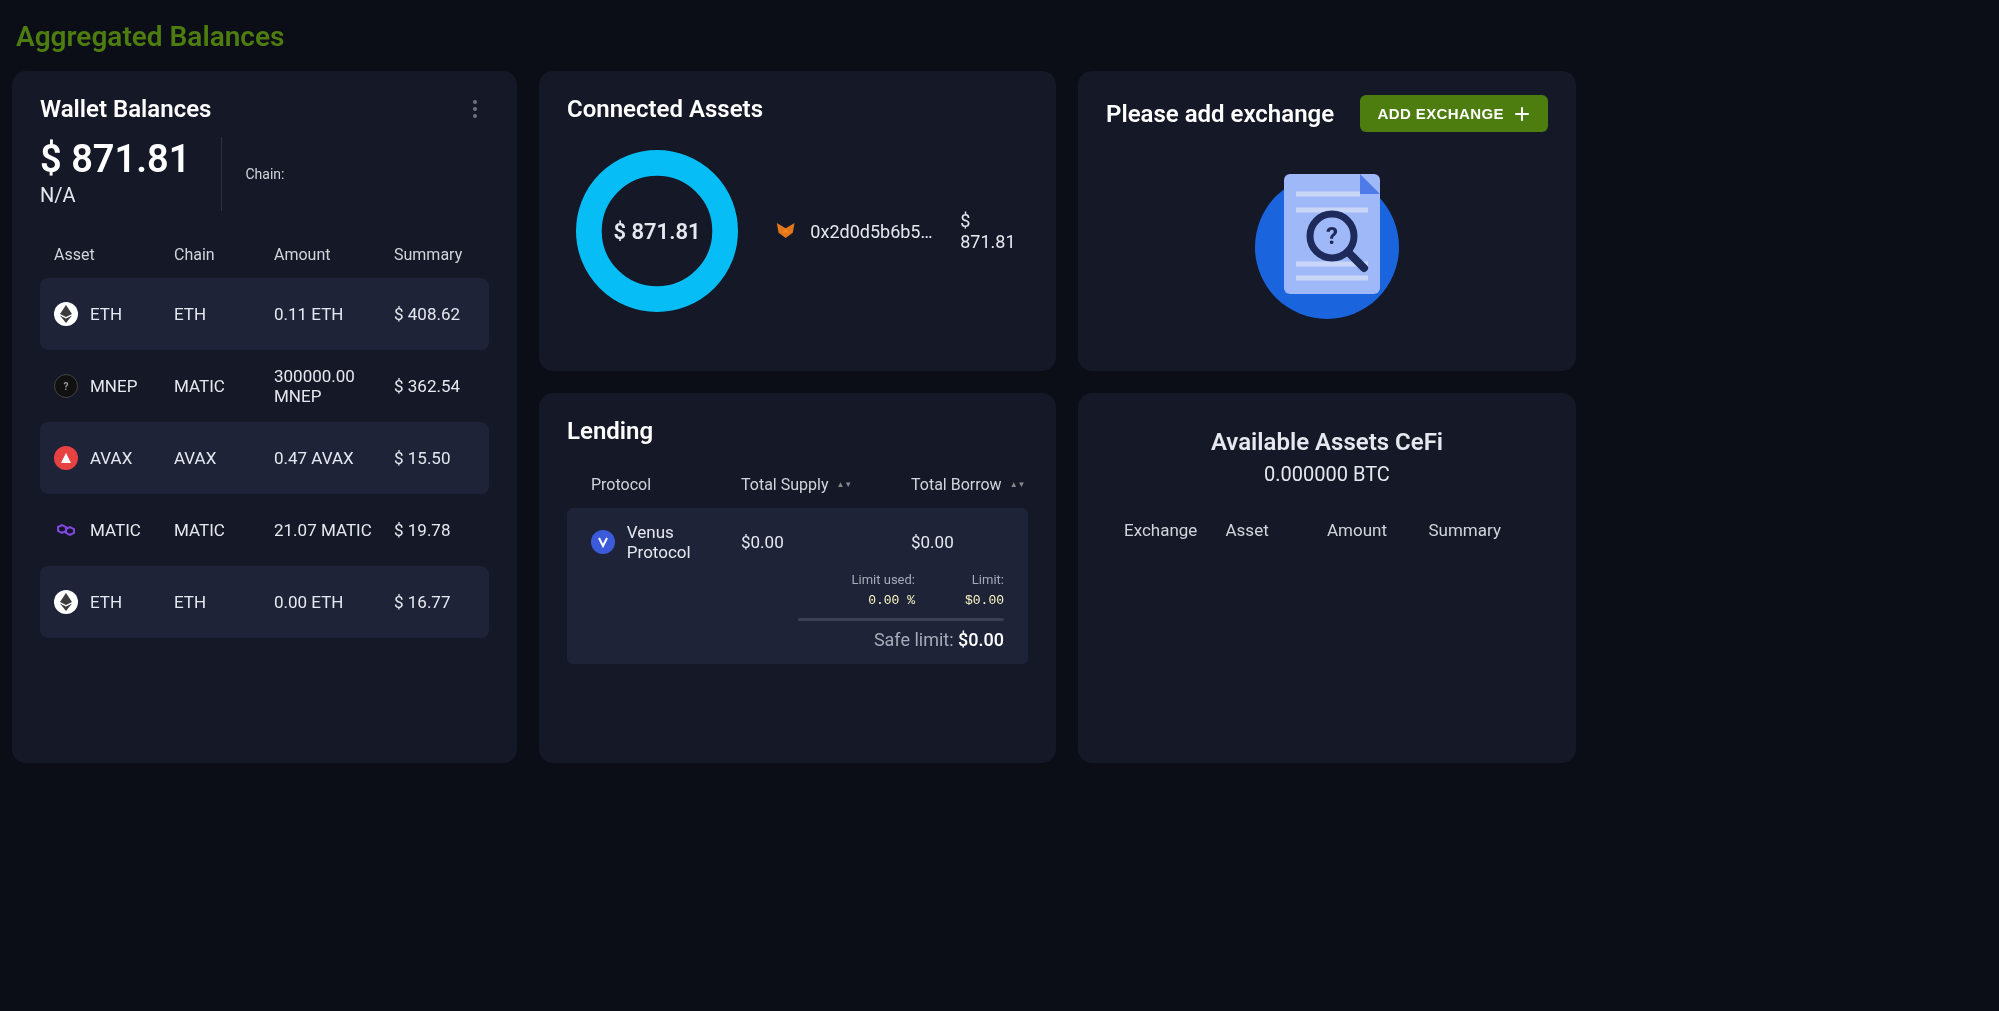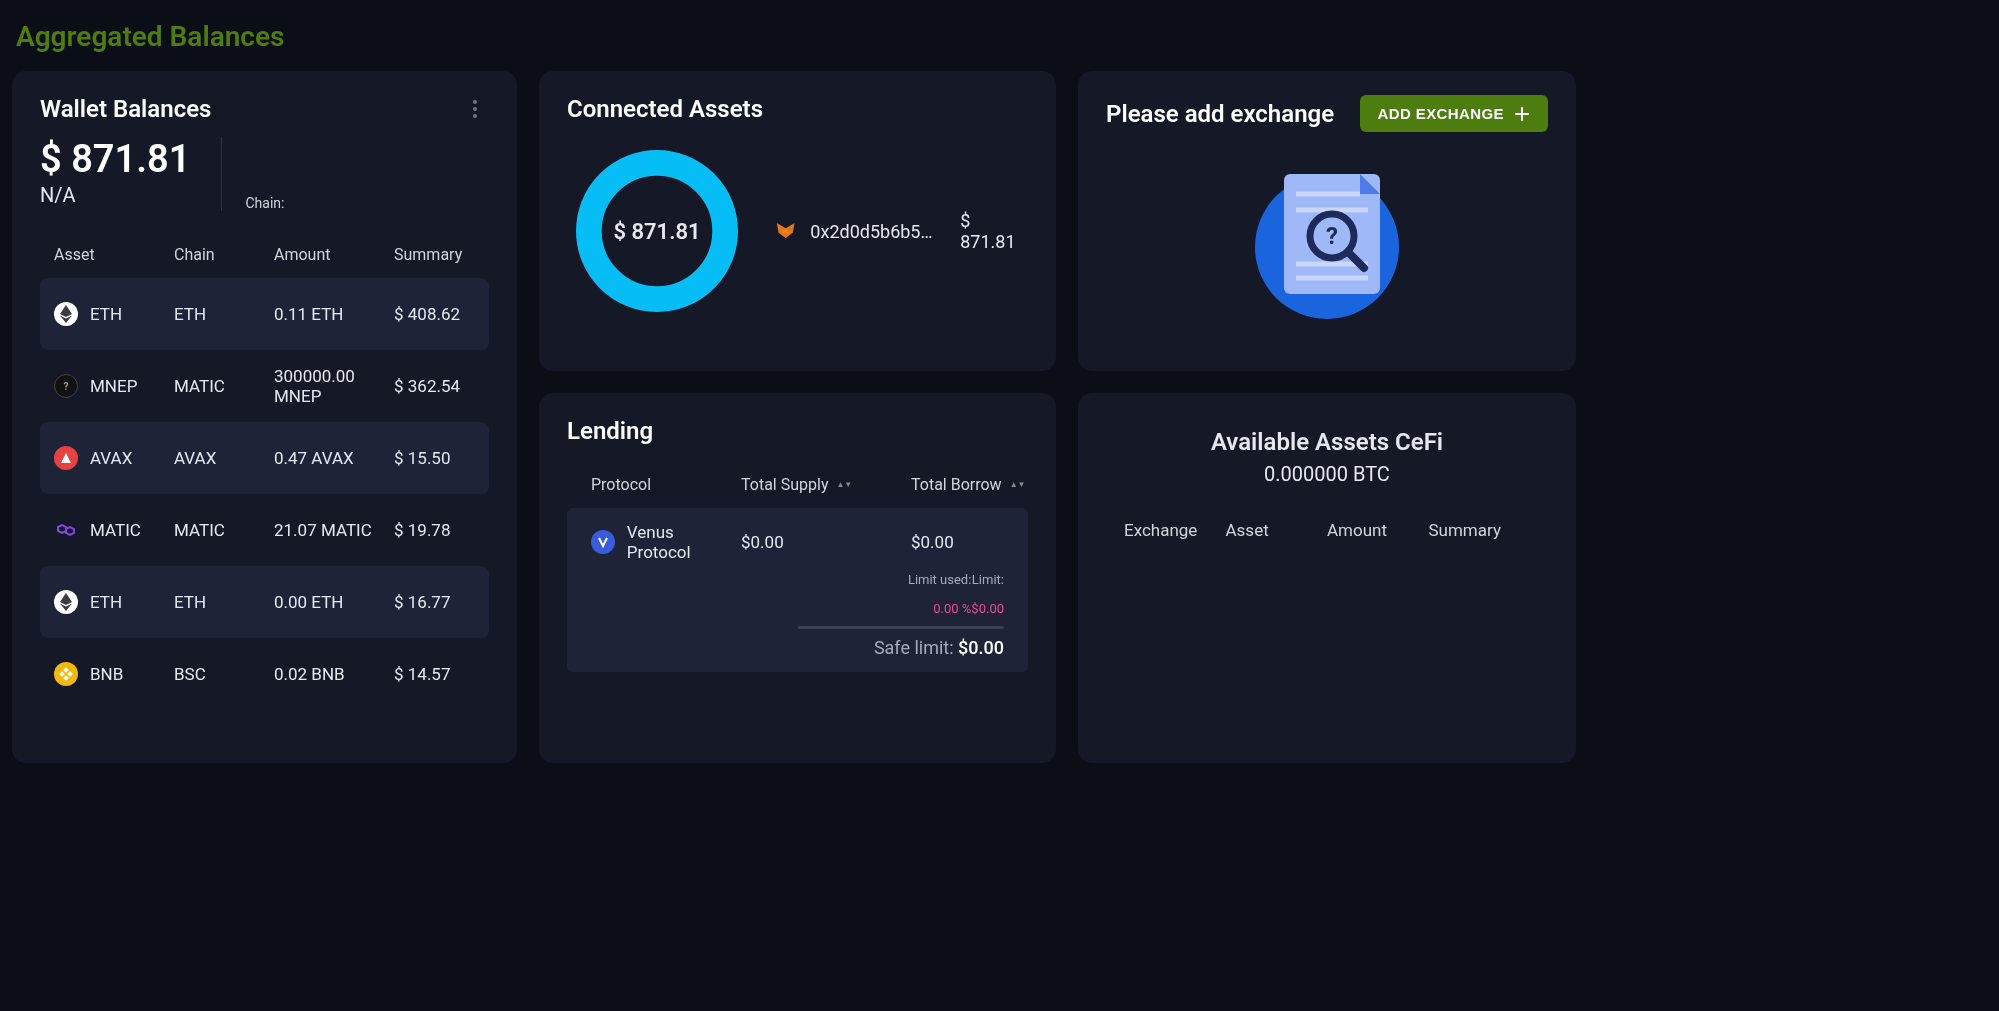--- a/index.html
+++ b/index.html
@@ -37,21 +37,21 @@
   
   .wallet-card { grid-row: 1 / span 2; display:flex; flex-direction:column; }
   .wallet-head { display:flex; justify-content:space-between; align-items:flex-end; }
   .more-btn {
     width:28px; height:28px; display:flex; align-items:center; justify-content:center;
     color:#6b7280; cursor:pointer; border-radius:6px;
   }
   .balance-row { display:flex; align-items:flex-start; margin-top:14px; gap:30px; }
   .big-amount { font-size:38px; font-weight:600; color:#fff; }
   .sub-na { font-size:20px; color:#e6e8ef; margin-top:2px; }
-  .chain-col { border-left:1px solid #2d3243; padding-left:24px; height:74px; display:flex; align-items:flex-end; }
+  .chain-col { border-left:1px solid #2d3243; padding-left:24px; height:74px; display:flex; align-items:center; }
   .chain-label { font-size:14px; color:#d1d5db; }
   .table-wrap { margin-top:34px; flex:1; display:flex; flex-direction:column; overflow:hidden; }
   .thead, .trow { display:grid; grid-template-columns: 120px 100px 120px 90px; align-items:center; padding:0 14px; }
   .thead { font-size:16px; color:#d1d5db; padding-bottom:14px; }
   .tbody { flex:1; overflow-y:auto; position:relative; }
   .tbody::-webkit-scrollbar { width:7px; }
   .tbody::-webkit-scrollbar-thumb { background:#1b73ff; border-radius:4px; }
   .tbody::-webkit-scrollbar-track { background:transparent; }
   .trow { height:72px; border-radius:8px; font-size:17px; }
   .trow:nth-child(odd) { background:#1e2338; }
@@ -82,23 +82,23 @@
   }
   .exch-illus { display:flex; justify-content:center; margin-top:20px; }
 
   
   .lend-thead { display:grid; grid-template-columns: 150px 170px 170px; font-size:16px; color:#d1d5db; padding:30px 24px 14px; }
   .sort-hdr { display:flex; align-items:center; gap:6px; }
   .lend-row { background:#1e2338; border-radius:6px; padding:14px 24px 14px; margin:0 0 0 0;}
   .lend-top { display:grid; grid-template-columns: 150px 170px 170px; align-items:center; font-size:17px; }
   .proto-cell { display:flex; align-items:center; gap:12px; }
   .venus-ico { width:24px; height:24px; border-radius:50%; background:#3b5bdb; display:flex; align-items:center; justify-content:center; color:#fff; font-size:12px;}
-  .lend-sub { display:flex; justify-content:flex-end; font-size:13px; color:#a7abb8; margin-top:10px;}
+  .lend-sub { display:flex; justify-content:flex-end; gap:50px; font-size:13px; color:#a7abb8; margin-top:10px;}
   .lend-sub .col { text-align:right; }
-  .lend-sub .col .v { color:#ec4899; display:block; margin-top:14px; }
+  .lend-sub .col .v { color:#fef9c3; display:block; margin-top:6px;font-family:Liberation Mono, monospace; }
   .lend-bar { height:3px; background:#3a3f54; margin:10px 0 8px; border-radius:2px; width:50%; margin-left:auto;}
   .safe-line { text-align:right; font-size:18px; color:#a7abb8; }
   .safe-line b { color:#fff; font-weight:500;}
 
   
   .cefi-center { text-align:center; margin-top:11px;}
   .cefi-title { font-size:24px; font-weight:600;}
   .cefi-amount { font-size:36px; font-weight:600; margin-top:6px;}
   .cefi-btc { font-size:20px; margin-top:6px;}
   .cefi-thead { display:grid; grid-template-columns: repeat(4,1fr); font-size:17px; color:#d1d5db; margin-top:34px; padding:0 18px;}
@@ -195,36 +195,20 @@
                 <svg width="12" height="18" viewBox="0 0 12 18">
                   <polygon points="6,0 12,9 6,12 0,9" fill="#3c3c3d"></polygon>
                   <polygon points="6,18 12,10.5 6,13.5 0,10.5" fill="#3c3c3d"></polygon>
                 </svg>
               </span>
               <span>ETH</span>
             </div>
             <div>ETH</div>
             <div>0.00 ETH</div>
             <div>$ 16.77</div>
-          </div>
-          <div class="trow">
-            <div class="asset-cell">
-              <span class="coin-ico ico-bnb">
-                <svg width="14" height="14" viewBox="0 0 14 14">
-                  <rect x="5" y="1" width="4" height="4" transform="rotate(45 7 3)" fill="#fff"></rect>
-                  <rect x="5" y="9" width="4" height="4" transform="rotate(45 7 11)" fill="#fff"></rect>
-                  <rect x="1" y="5" width="4" height="4" transform="rotate(45 3 7)" fill="#fff"></rect>
-                  <rect x="9" y="5" width="4" height="4" transform="rotate(45 11 7)" fill="#fff"></rect>
-                </svg>
-              </span>
-              <span>BNB</span>
-            </div>
-            <div>BSC</div>
-            <div>0.02 BNB</div>
-            <div>$ 14.57</div>
           </div>
         </div>
     </div>
   </div>
 
   <div class="card">
     <div class="card-title">Connected Assets</div>
     <div class="connected-body">
       <div class="donut-wrap">
         <svg class="donut-svg" viewBox="0 0 42 42">

